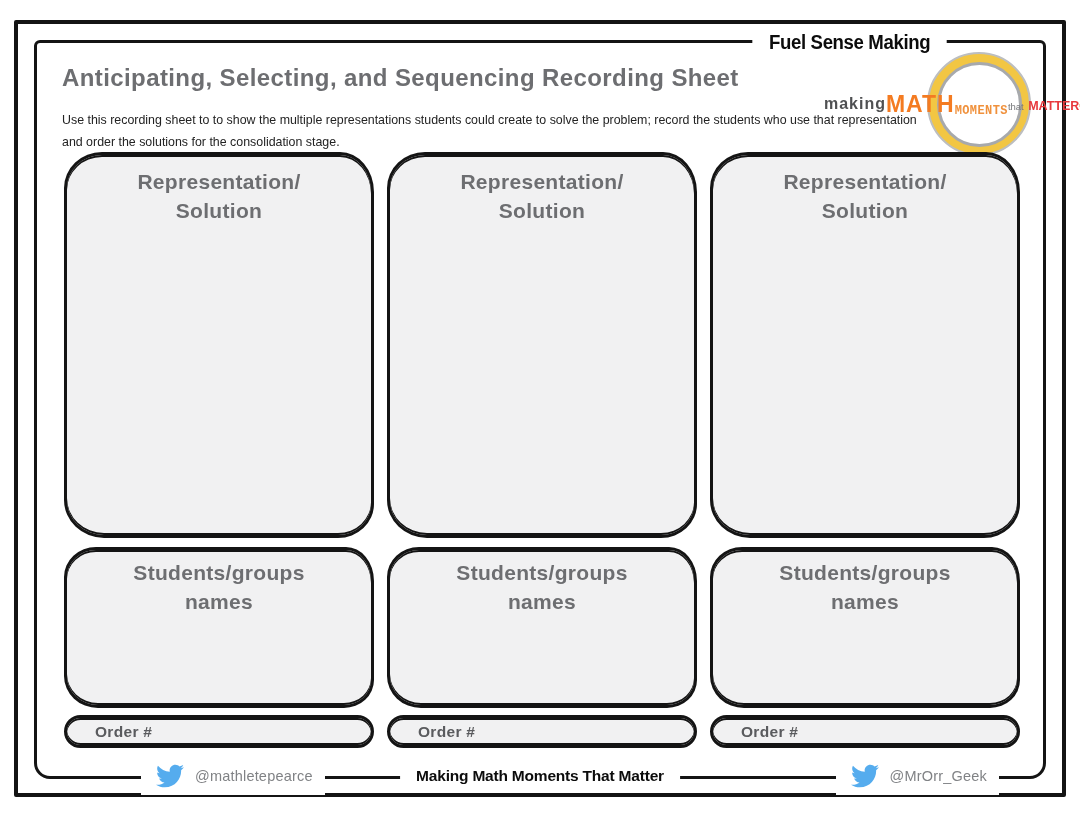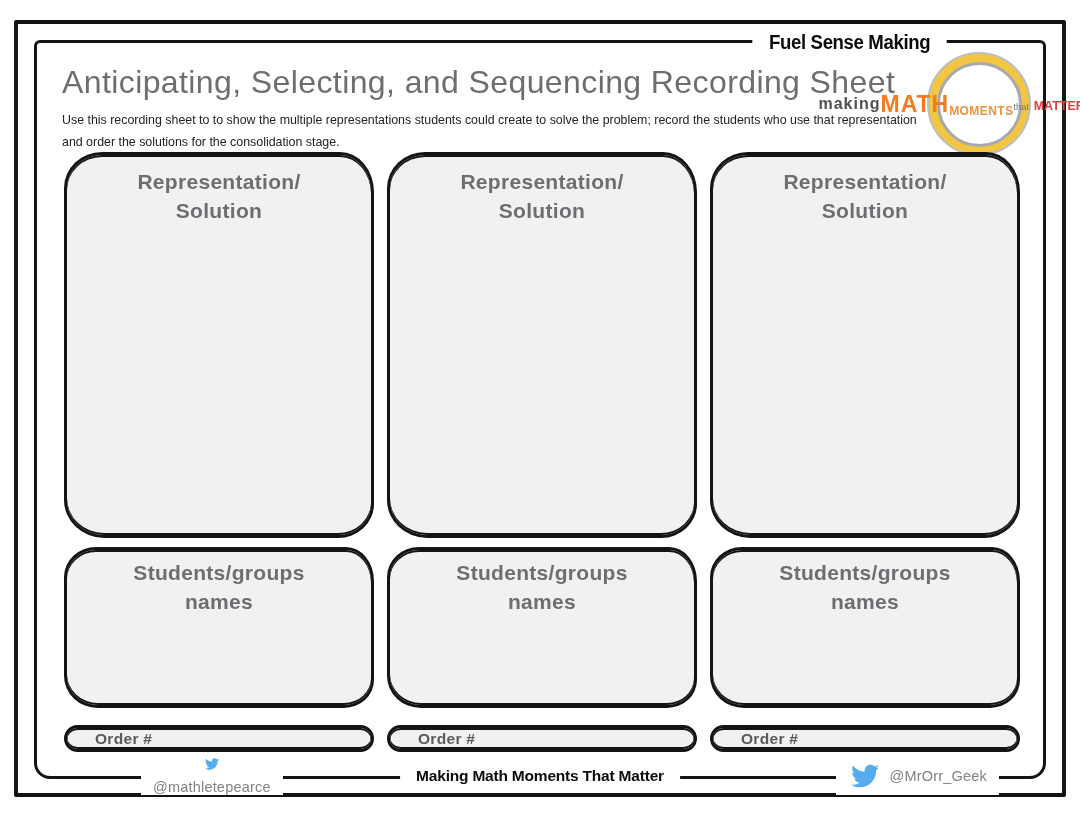--- a/index.html
+++ b/index.html
@@ -9,51 +9,51 @@
   
   .outer-frame { position:absolute; left:14px; top:20px; width:1052px; height:777px; border:4px solid #141414; border-radius:2px; }
   .inner-frame { position:absolute; left:34px; top:40px; width:1012px; height:739px; border:3px solid #141414; border-radius:6px 6px 16px 16px; }
 
   
   .brand-label { position:absolute; top:-15px; left:708px; background:#fff; padding:0 18px; height:28px; line-height:28px;
                  font-size:20px; font-weight:bold; letter-spacing:-0.4px; color:#0c0c0c; transform:scaleX(.93); transform-origin:center; white-space:nowrap; }
   .brand-notch { position:absolute; top:-4px; left:892px; width:16px; height:8px; background:#fff; }
 
   
-  .title { position:absolute; left:62px; top:64px; width:880px; font-size:32px; font-weight:normal; color:#6d6e71; letter-spacing:.4px; }
+  .title { position:absolute; left:62px; top:64px; width:880px; font-size:24px; font-weight:bold; color:#6d6e71; letter-spacing:.4px; }
   .instructions { position:absolute; left:62px; top:110px; width:862px; font-size:12.4px; line-height:1.75; color:#232323; }
 
   
   .logo { position:absolute; left:927px; top:52px; width:104px; height:104px; border-radius:50%;
           background:#f2c643; border:2px solid #bcbec0; display:flex; align-items:center; justify-content:center; }
   .logo-inner { width:85px; height:85px; border-radius:50%; background:#fff; border:3px solid #a7a9ac;
                 display:flex; flex-direction:row; align-items:center; justify-content:center; line-height:1; text-align:center; }
   .logo-w1 { font-size:16px; font-weight:bold; color:#4f5052; letter-spacing:1px; }
   .logo-w2 { font-size:23px; font-weight:bold; color:#f47b21; letter-spacing:1px; margin-top:1px; }
-  .logo-w3 { font-size:12px; font-weight:bold; color:#f0913c; letter-spacing:.4px; margin-top:14px; }
+  .logo-w3 { font-size:12px; font-weight:bold; color:#f0913c; letter-spacing:.4px; margin-top:14px;font-family:Liberation Mono, monospace; }
   .logo-w4 { margin-top:2px; white-space:nowrap; }
   .logo-w4a { font-size:9.5px; color:#76777a; }
   .logo-w4b { font-size:12.5px; font-weight:bold; color:#e8393d; }
   .logo-url { font-size:5px; color:#f0913c; margin-top:2px; }
 
   
   .board { position:absolute; left:64px; top:152px; width:956px; display:grid; grid-template-columns:repeat(3,1fr); column-gap:13px; }
   .col { display:flex; flex-direction:column; }
   .sketch { background:#f1f1f2; border:3px solid #141414;
             box-shadow: inset 0 2px 0 0 #141414, inset 0 -2px 0 0 #141414; }
   .rep-box { height:386px; border-radius:38px 34px 36px 40px / 36px 40px 34px 38px; }
   .stu-box { height:161px; margin-top:9px; border-radius:32px 28px 30px 34px / 30px 34px 28px 32px; }
-  .ord-box { height:27px; margin-top:17px; border-radius:17px; display:flex; align-items:center; padding-left:28px; }
+  .ord-box { height:33px; margin-top:7px; border-radius:17px; display:flex; align-items:center; padding-left:28px; }
   .box-title { font-size:21px; font-weight:bold; color:#6d6e71; text-align:center; line-height:1.4; padding-top:12px; letter-spacing:.3px; }
   .stu-box .box-title { padding-top:8px; }
   .ord-label { font-size:15.5px; font-weight:bold; color:#5a5b5e; letter-spacing:.3px; }
 
   
   .footer-left { position:absolute; left:104px; bottom:-19px; height:38px; background:#fff; padding:0 12px;
-                 display:flex; align-items:center; gap:8px;flex-direction:column; }
+                 display:flex; align-items:center; gap:8px; }
   .footer-right { position:absolute; right:44px; bottom:-19px; height:38px; background:#fff; padding:0 12px;
                   display:flex; align-items:center; gap:8px; }
   .footer-center { position:absolute; left:50%; transform:translateX(-50%) ; bottom:-15px; height:30px; line-height:30px;
                    background:#fff; padding:0 16px; font-size:15.5px; font-weight:bold; color:#0c0c0c; letter-spacing:-0.2px; white-space:nowrap; }
   .handle { font-size:14.5px; color:#808285; letter-spacing:.2px; white-space:nowrap; }
   .bird { display:block; }
 </style>
 </head>
 <body>
 

